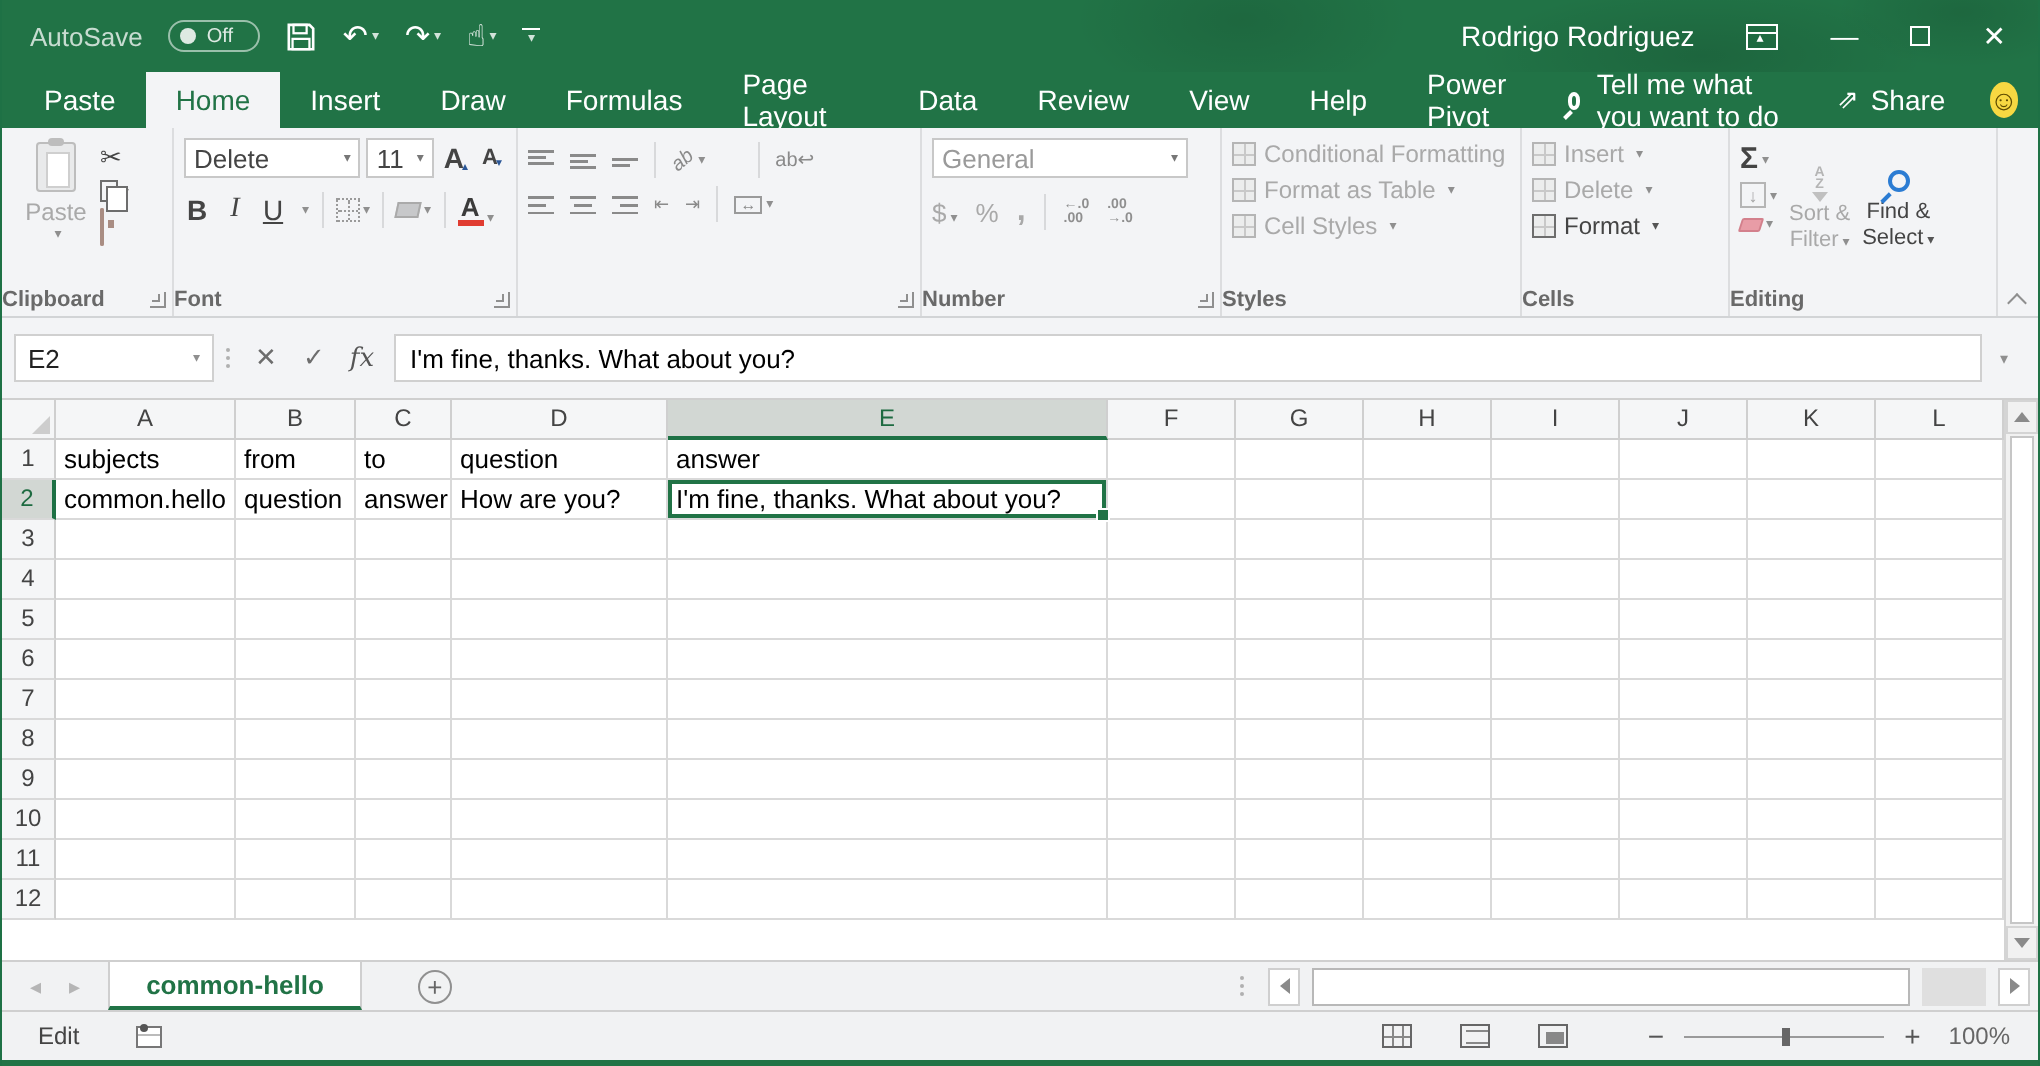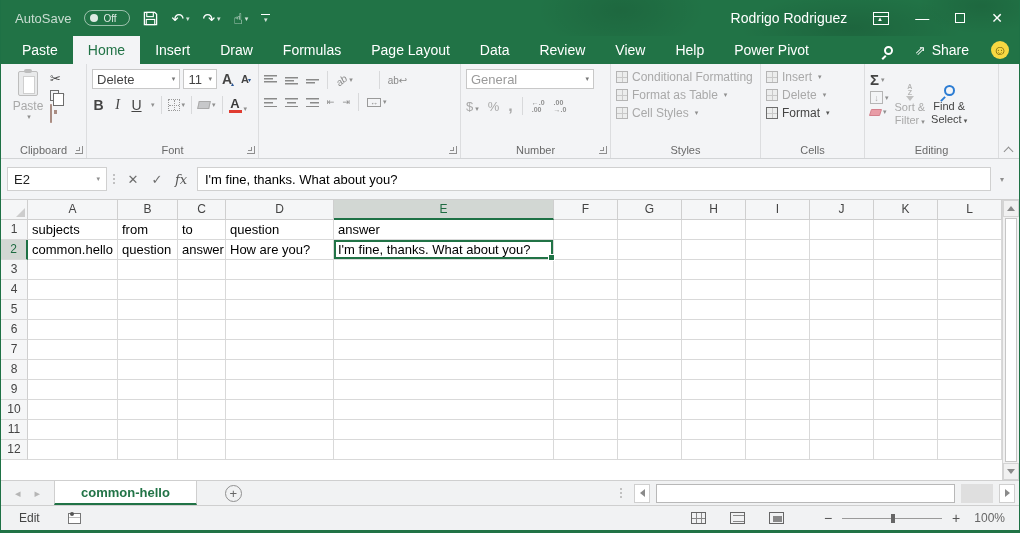--- a/index.html
+++ b/index.html
@@ -41,21 +41,21 @@
   .tab-right{margin-left:auto;display:flex;align-items:center;gap:22px;margin-right:10px;color:#fff;}
   .tellme{display:flex;align-items:center;gap:8px;font-size:14px;}
   .lens{width:9px;height:9px;border:2px solid #fff;border-radius:50%;position:relative;display:inline-block;}
   .lens:after{content:"";position:absolute;width:2px;height:5px;background:#fff;left:-3px;top:7px;transform:rotate(45deg);}
   .share{display:flex;align-items:center;gap:6px;font-size:14px;}
   .share-ico{font-size:13px;}
   .smiley{width:18px;height:18px;border-radius:50%;background:#f7d842;color:#5e4b00;font-size:14px;line-height:18px;text-align:center;}
   
   .ribbon{height:95px;background:#f3f4f6;border-bottom:1px solid #d2d4d6;display:flex;flex:0 0 auto;position:relative;}
   .group{position:relative;border-right:1px solid #dcdddf;padding:5px 5px 16px 5px;}
-  .glabel{position:absolute;bottom:2px;left:0;right:0;text-align:center;font-size:11px;color:#696969;}
+  .glabel{position:absolute;bottom:2px;left:0;right:0;text-align:left;font-size:11px;color:#696969;font-weight:bold;}
   .launcher{position:absolute;right:3px;bottom:4px;width:8px;height:8px;border-right:1px solid #8f8f8f;border-bottom:1px solid #8f8f8f;}
   .launcher:before{content:"";position:absolute;right:2px;bottom:2px;width:3px;height:3px;border-right:1px solid #8f8f8f;border-bottom:1px solid #8f8f8f;}
   .dis{color:#a9a9a9 !important;}
   .en{color:#444;}
   .mini-dd{font-size:7px;color:#8f8f8f;margin-left:2px;}
   
   .g-clip{width:86px;display:flex;}
   .paste-btn{display:flex;flex-direction:column;align-items:center;width:44px;padding-top:2px;}
   .clip-ico{width:20px;height:25px;border:1px solid #bdbdbd;border-radius:2px;background:#e9eaeb;position:relative;margin-bottom:3px;}
   .clip-ico:before{content:"";position:absolute;left:5px;top:-3px;width:8px;height:4px;background:#bdbdbd;border-radius:2px;}
@@ -163,21 +163,21 @@
   
   .vscroll{width:17px;flex:0 0 17px;background:#f1f1f1;border-left:1px solid #d4d4d4;display:flex;flex-direction:column;}
   .varrow{height:17px;background:#f1f1f1;border:1px solid #d4d4d4;display:flex;align-items:center;justify-content:center;}
   .tri-up{width:0;height:0;border-left:4px solid transparent;border-right:4px solid transparent;border-bottom:5px solid #8a8a8a;}
   .tri-dn{width:0;height:0;border-left:4px solid transparent;border-right:4px solid transparent;border-top:5px solid #8a8a8a;}
   .vthumb{flex:1;background:#fff;border:1px solid #c6c6c6;margin:1px 2px;}
   
   .sheetbar{height:25px;background:#f1f2f3;display:flex;align-items:stretch;flex:0 0 auto;border-top:1px solid #cfcfcf;}
   .navarrows{display:flex;align-items:center;gap:14px;padding:0 14px;color:#b5b5b5;font-size:11px;}
   .stab{background:#fff;border-left:1px solid #cfcfcf;border-right:1px solid #cfcfcf;border-bottom:2px solid #217346;
-        display:flex;align-items:center;padding:0 26px;font-size:13px;font-weight:bold;color:#217346;}
+        display:flex;align-items:center;padding:0 18px;font-size:13px;font-weight:bold;color:#217346;}
   .addsheet{width:17px;height:17px;border:1px solid #909090;border-radius:50%;color:#666;font-size:13px;line-height:15px;text-align:center;align-self:center;margin-left:28px;}
   .hscroll-zone{margin-left:auto;display:flex;align-items:center;gap:6px;padding-right:4px;width:405px;}
   .hsbtn{width:16px;height:19px;background:#fff;border:1px solid #cfcfcf;display:flex;align-items:center;justify-content:center;}
   .tri-l{width:0;height:0;border-top:4px solid transparent;border-bottom:4px solid transparent;border-right:5px solid #8a8a8a;}
   .tri-r{width:0;height:0;border-top:4px solid transparent;border-bottom:4px solid transparent;border-left:5px solid #8a8a8a;}
   .hthumb{height:19px;background:#fff;border:1px solid #b8b8b8;flex:1;}
   .htrack-rest{width:32px;height:19px;background:#dfdfdf;}
   
   .statusbar{height:28px;background:#f1f2f3;border-top:1px solid #cfcfcf;border-bottom:3px solid #217346;
              display:flex;align-items:center;flex:0 0 auto;font-size:12px;color:#444;}
@@ -255,20 +255,21 @@
     <div class="tab">Formulas</div>
     <div class="tab">Page Layout</div>
     <div class="tab">Data</div>
     <div class="tab">Review</div>
     <div class="tab">View</div>
     <div class="tab">Help</div>
     <div class="tab">Power Pivot</div>
     <div class="tab-right">
       <span class="tellme">
         <span class="lens"></span>
+        <span>Tell me what you want to do</span>
       </span>
       <span class="share">
         <span class="share-ico">⇗</span>
         <span>Share</span>
       </span>
       <span class="smiley">☺</span>
     </div>
   </div>
 
   <div class="ribbon">

